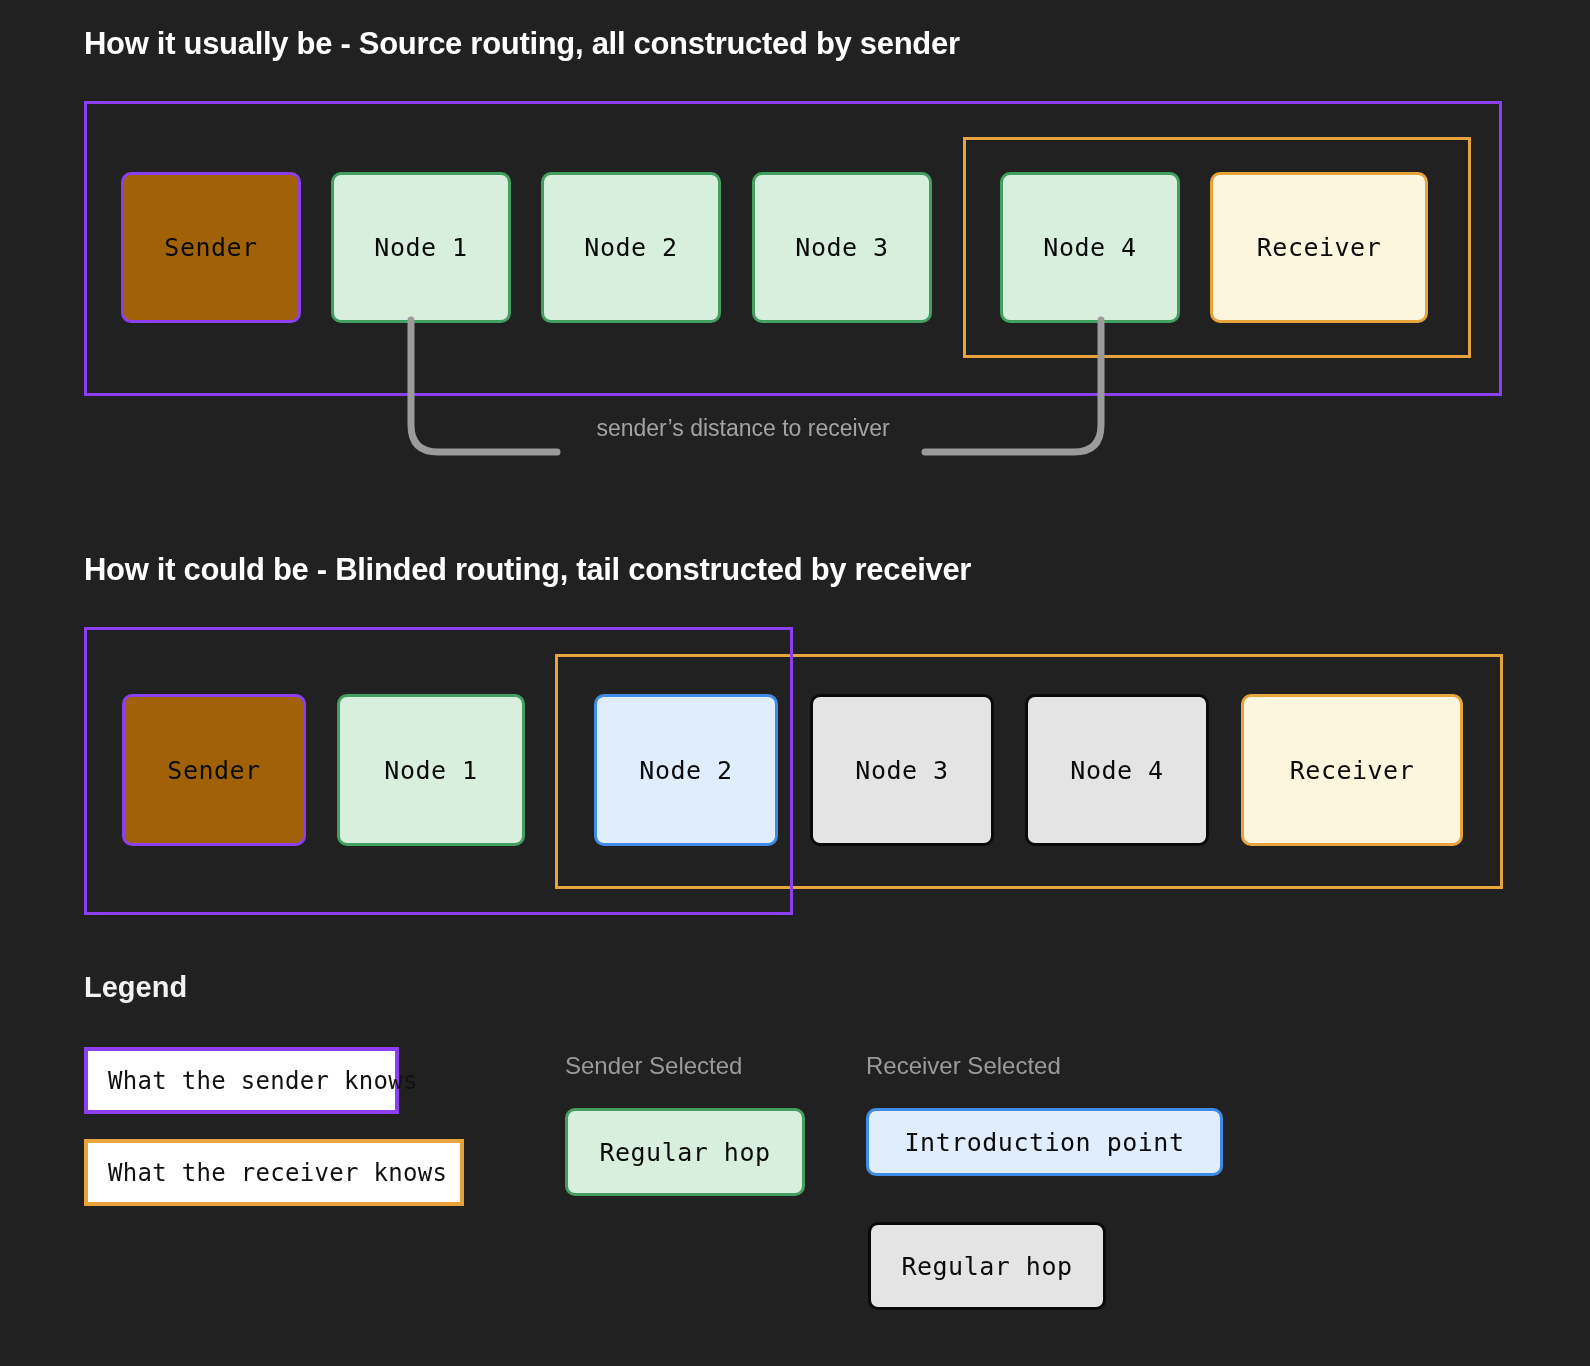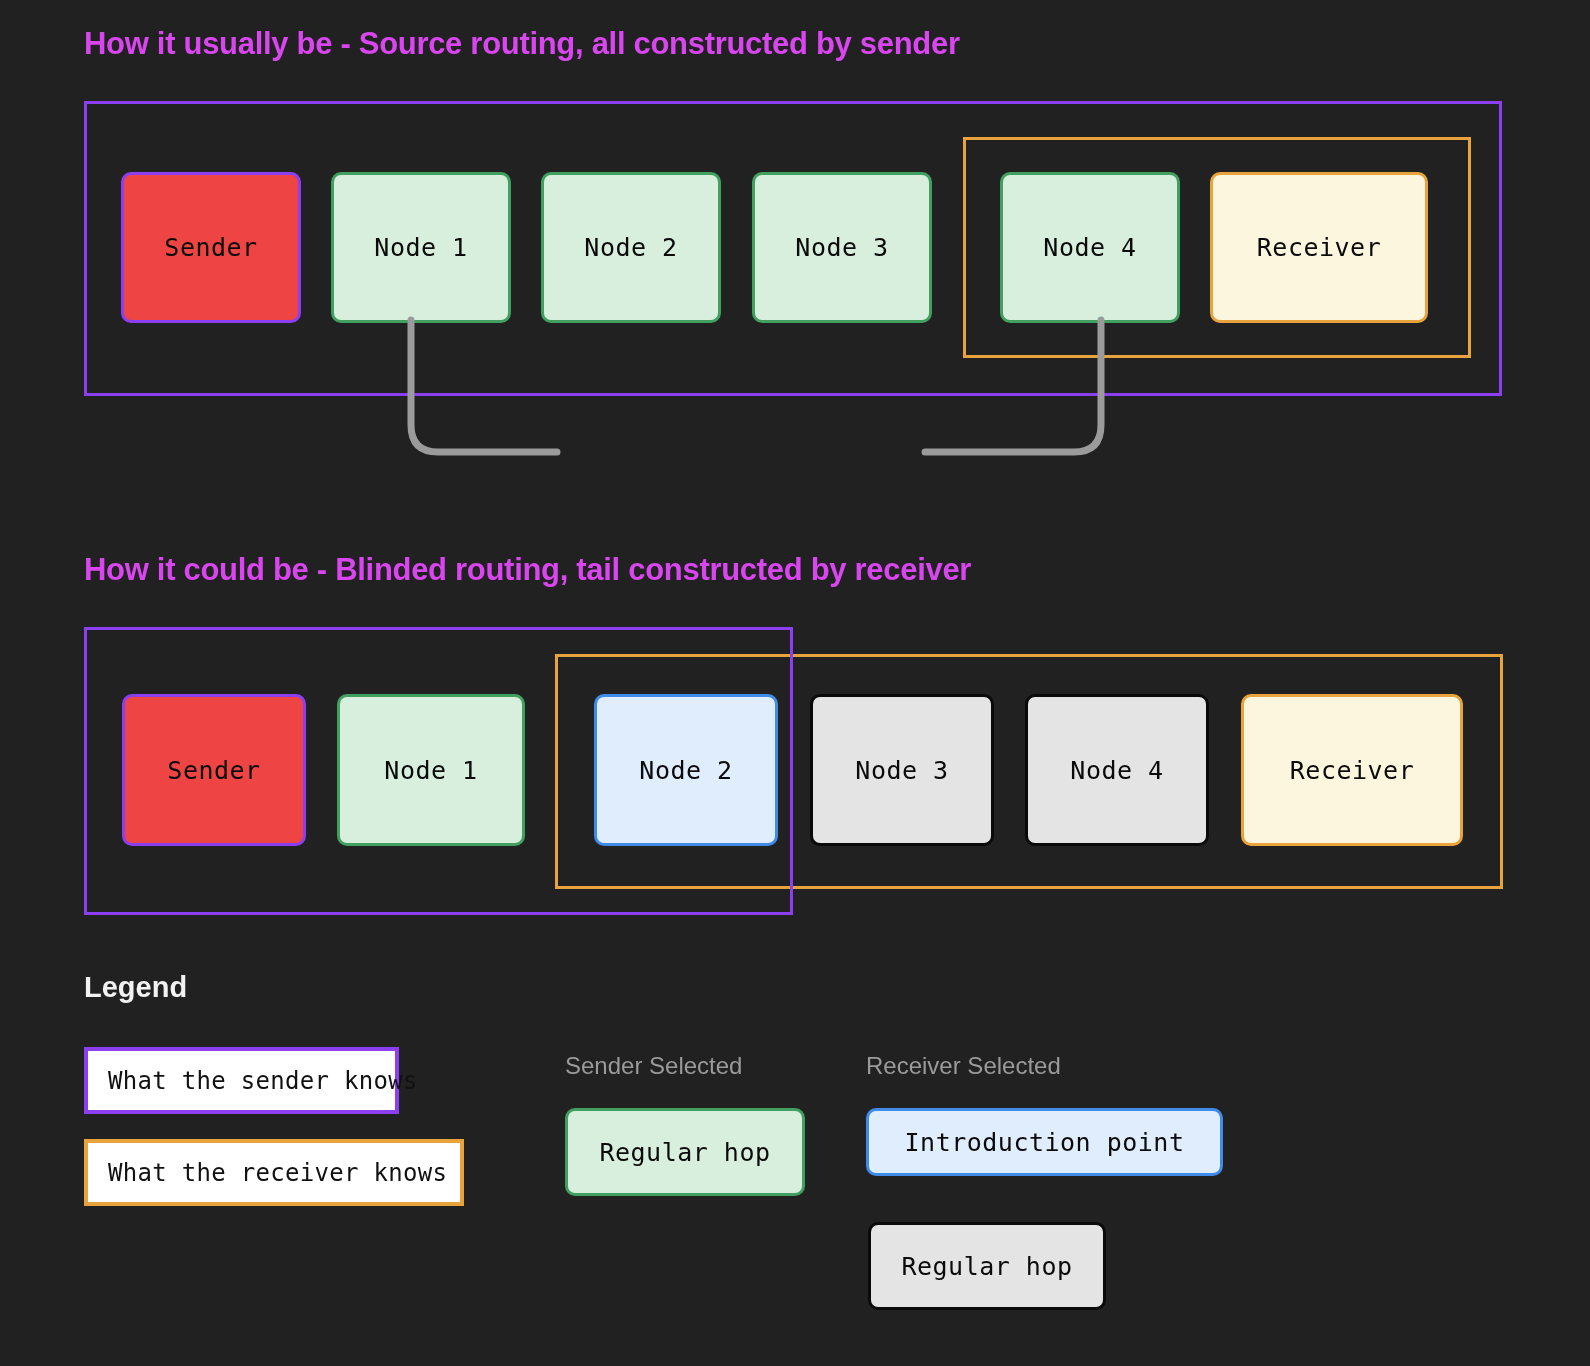--- a/index.html
+++ b/index.html
@@ -15,21 +15,21 @@
     font-family: "Liberation Sans", sans-serif;
     color: #ffffff;
   }
 
   .section-title {
     position: absolute;
     font-family: "Liberation Sans", sans-serif;
     font-weight: bold;
     font-size: 31px;
     letter-spacing: -0.3px;
-    color: #d946ef;
+    color: #ffffff;
     white-space: nowrap;
   }
 
   
   .frame {
     position: absolute;
     box-sizing: border-box;
     background: transparent;
   }
   .frame-purple { border: 3px solid #8b3ff0; }
@@ -42,21 +42,21 @@
     border-radius: 10px;
     display: flex;
     align-items: center;
     justify-content: center;
     font-family: "DejaVu Sans Mono", "Liberation Mono", monospace;
     font-size: 25px;
     color: #0b0b0b;
     letter-spacing: 0.5px;
     white-space: nowrap;
   }
-  .n-sender   { background: #ef4444; border: 3px solid #8b3ff0; }
+  .n-sender   { background: #a16207; border: 3px solid #8b3ff0; }
   .n-green    { background: #d9efdd; border: 3px solid #41a05f; }
   .n-receiver { background: #fdf6df; border: 3px solid #e8a33d; }
   .n-blue     { background: #e0edfd; border: 3px solid #3e8ce8; }
   .n-gray     { background: #e4e4e4; border: 3px solid #0a0a0a; }
 
   
   .connector-svg {
     position: absolute;
     pointer-events: none;
   }
@@ -142,20 +142,21 @@
 <div class="node n-receiver" style="left:1210px; top:172px; width:218px; height:151px;">
   <span>Receiver</span>
 </div>
 
 <svg class="connector-svg" style="left:380px; top:315px; width:760px; height:150px;" viewBox="0 0 760 150">
   <path d="M31,5 L31,110 Q31,137 58,137 L177,137" fill="none" stroke="#9b9b9b" stroke-width="7" stroke-linecap="round"></path>
   <path d="M721,5 L721,110 Q721,137 694,137 L545,137" fill="none" stroke="#9b9b9b" stroke-width="7" stroke-linecap="round"></path>
 </svg>
 
 <div class="hop-label" style="left:560px; top:413px; width:366px;">
+  <div>sender’s distance to receiver</div>
 </div>
 
 <div class="section-title" style="left:84px; top:552px;">How it could be - Blinded routing, tail constructed by receiver</div>
 
 <div class="frame frame-orange" style="left:555px; top:654px; width:948px; height:235px;"></div>
 
 <div class="frame frame-purple" style="left:84px; top:627px; width:709px; height:288px;"></div>
 
 <div class="node n-sender" style="left:122px; top:694px; width:184px; height:152px;">
   <span>Sender</span>

